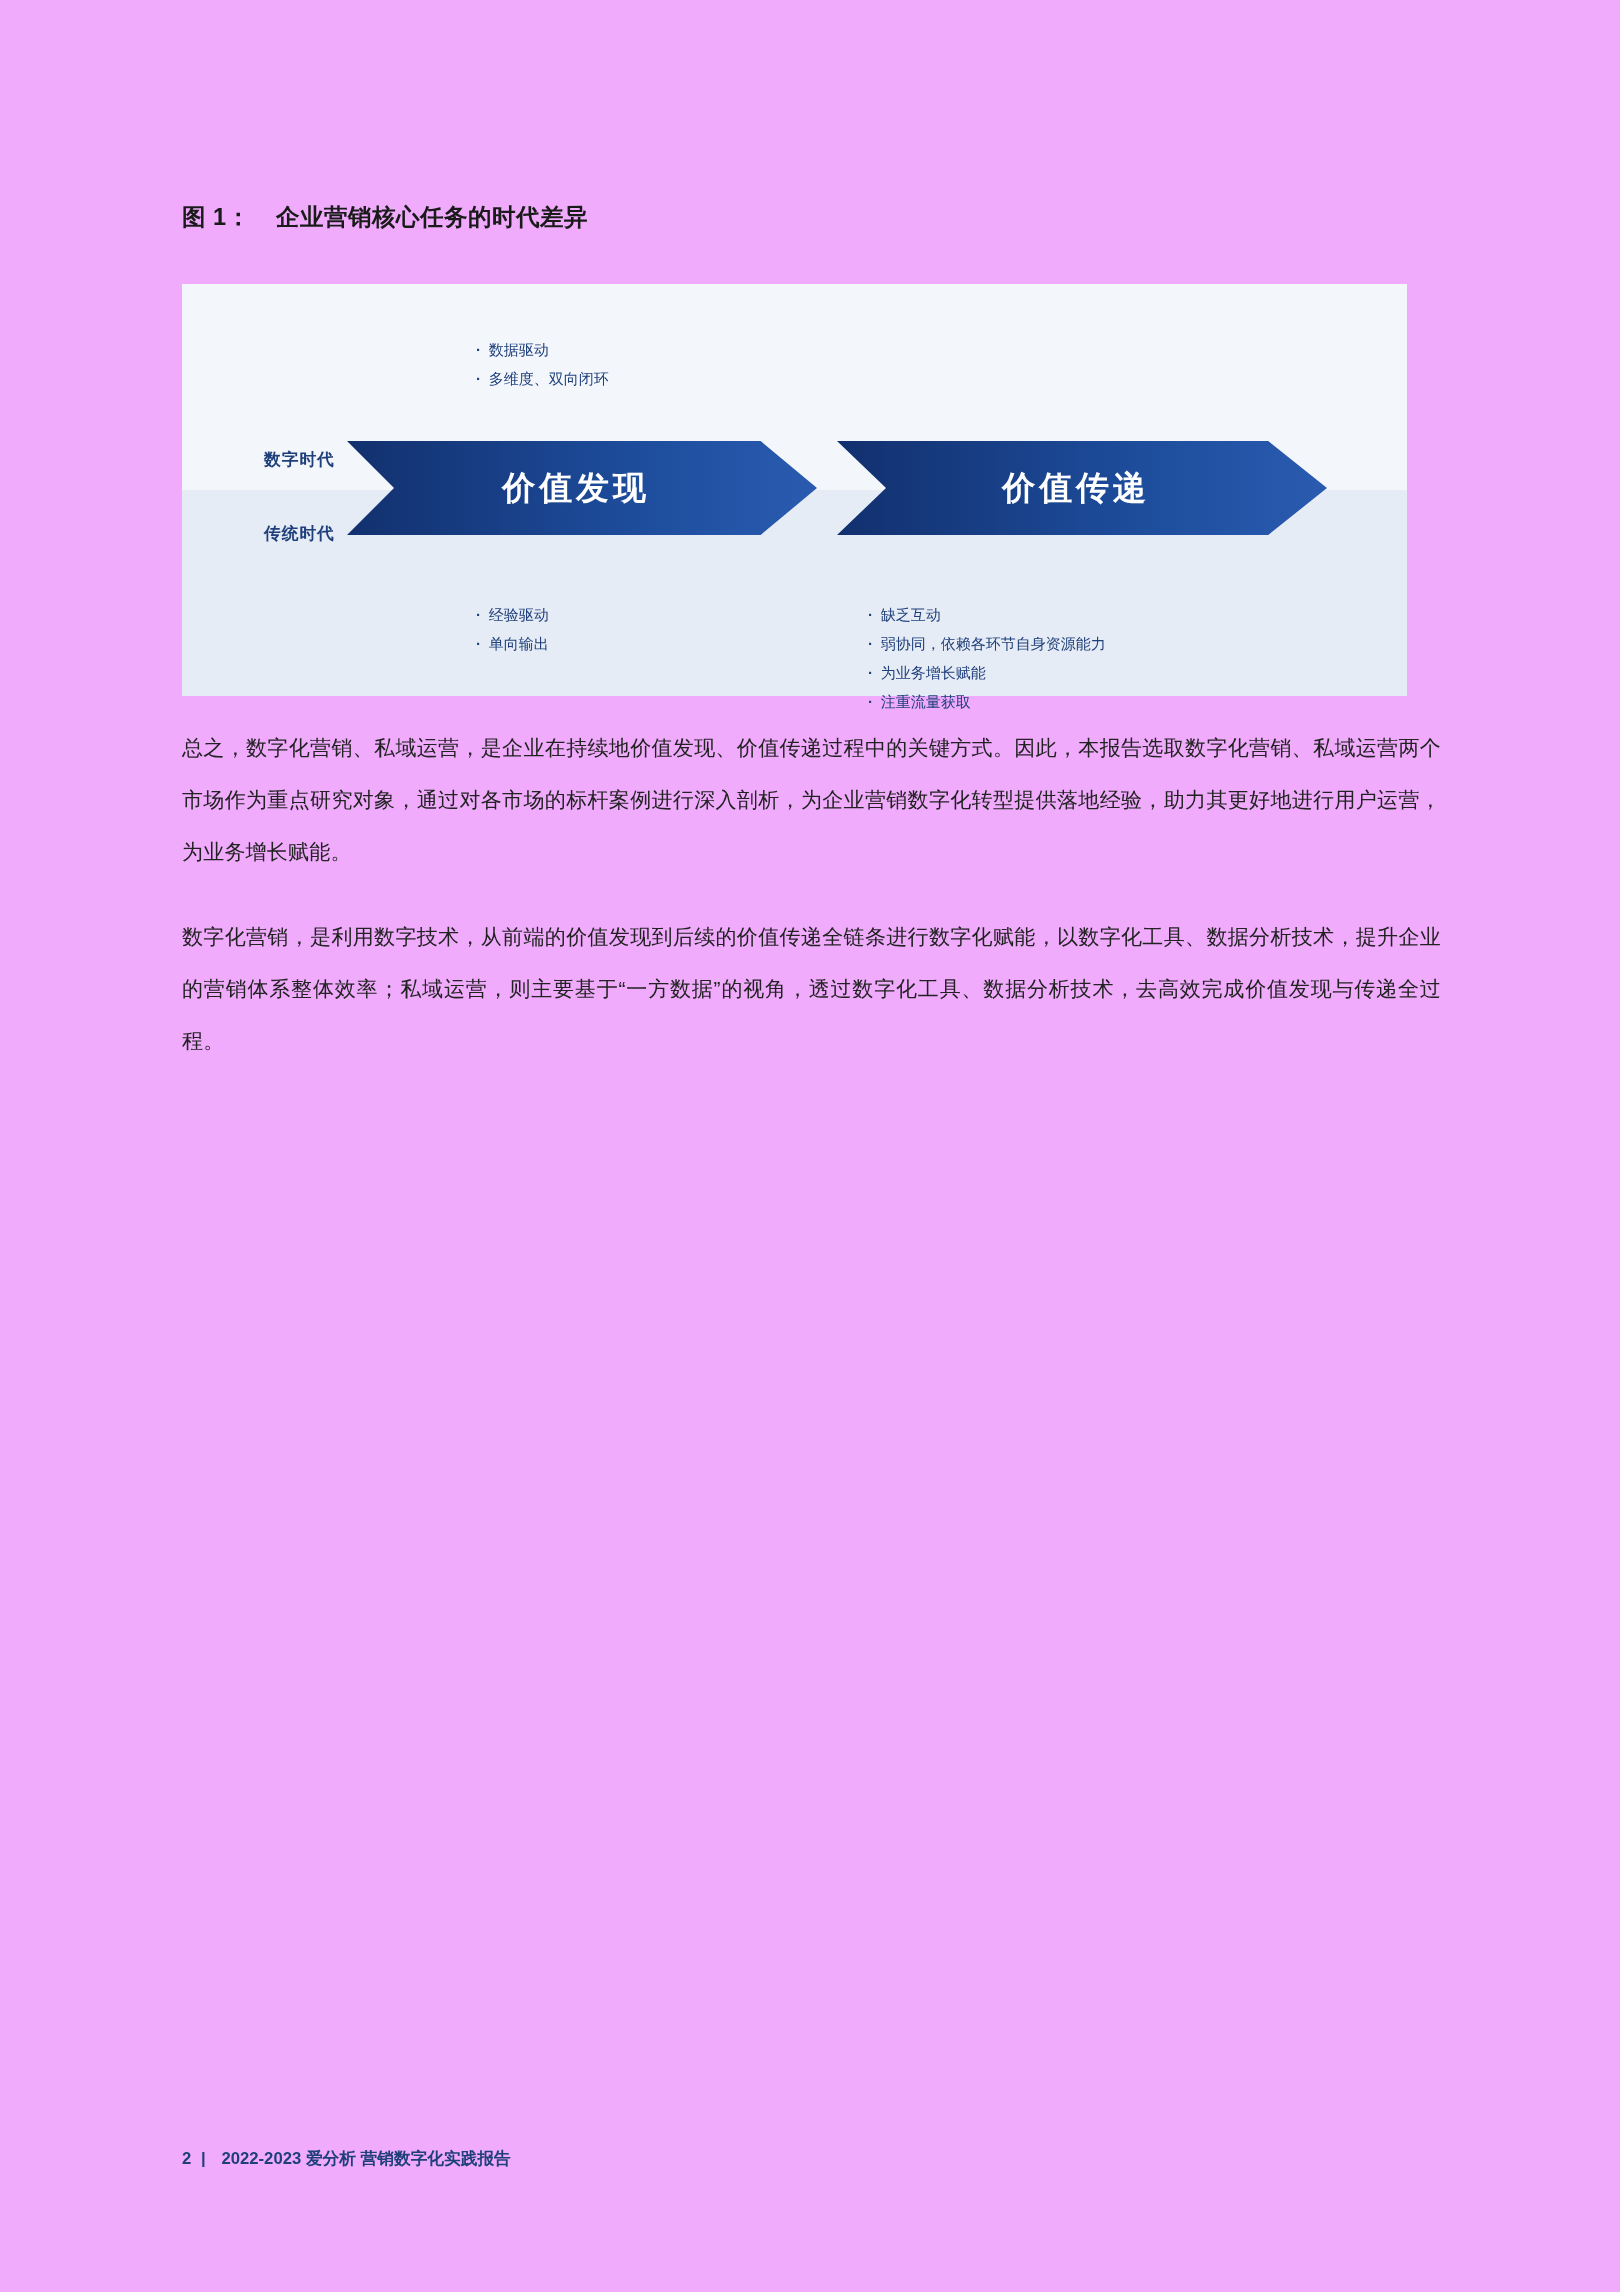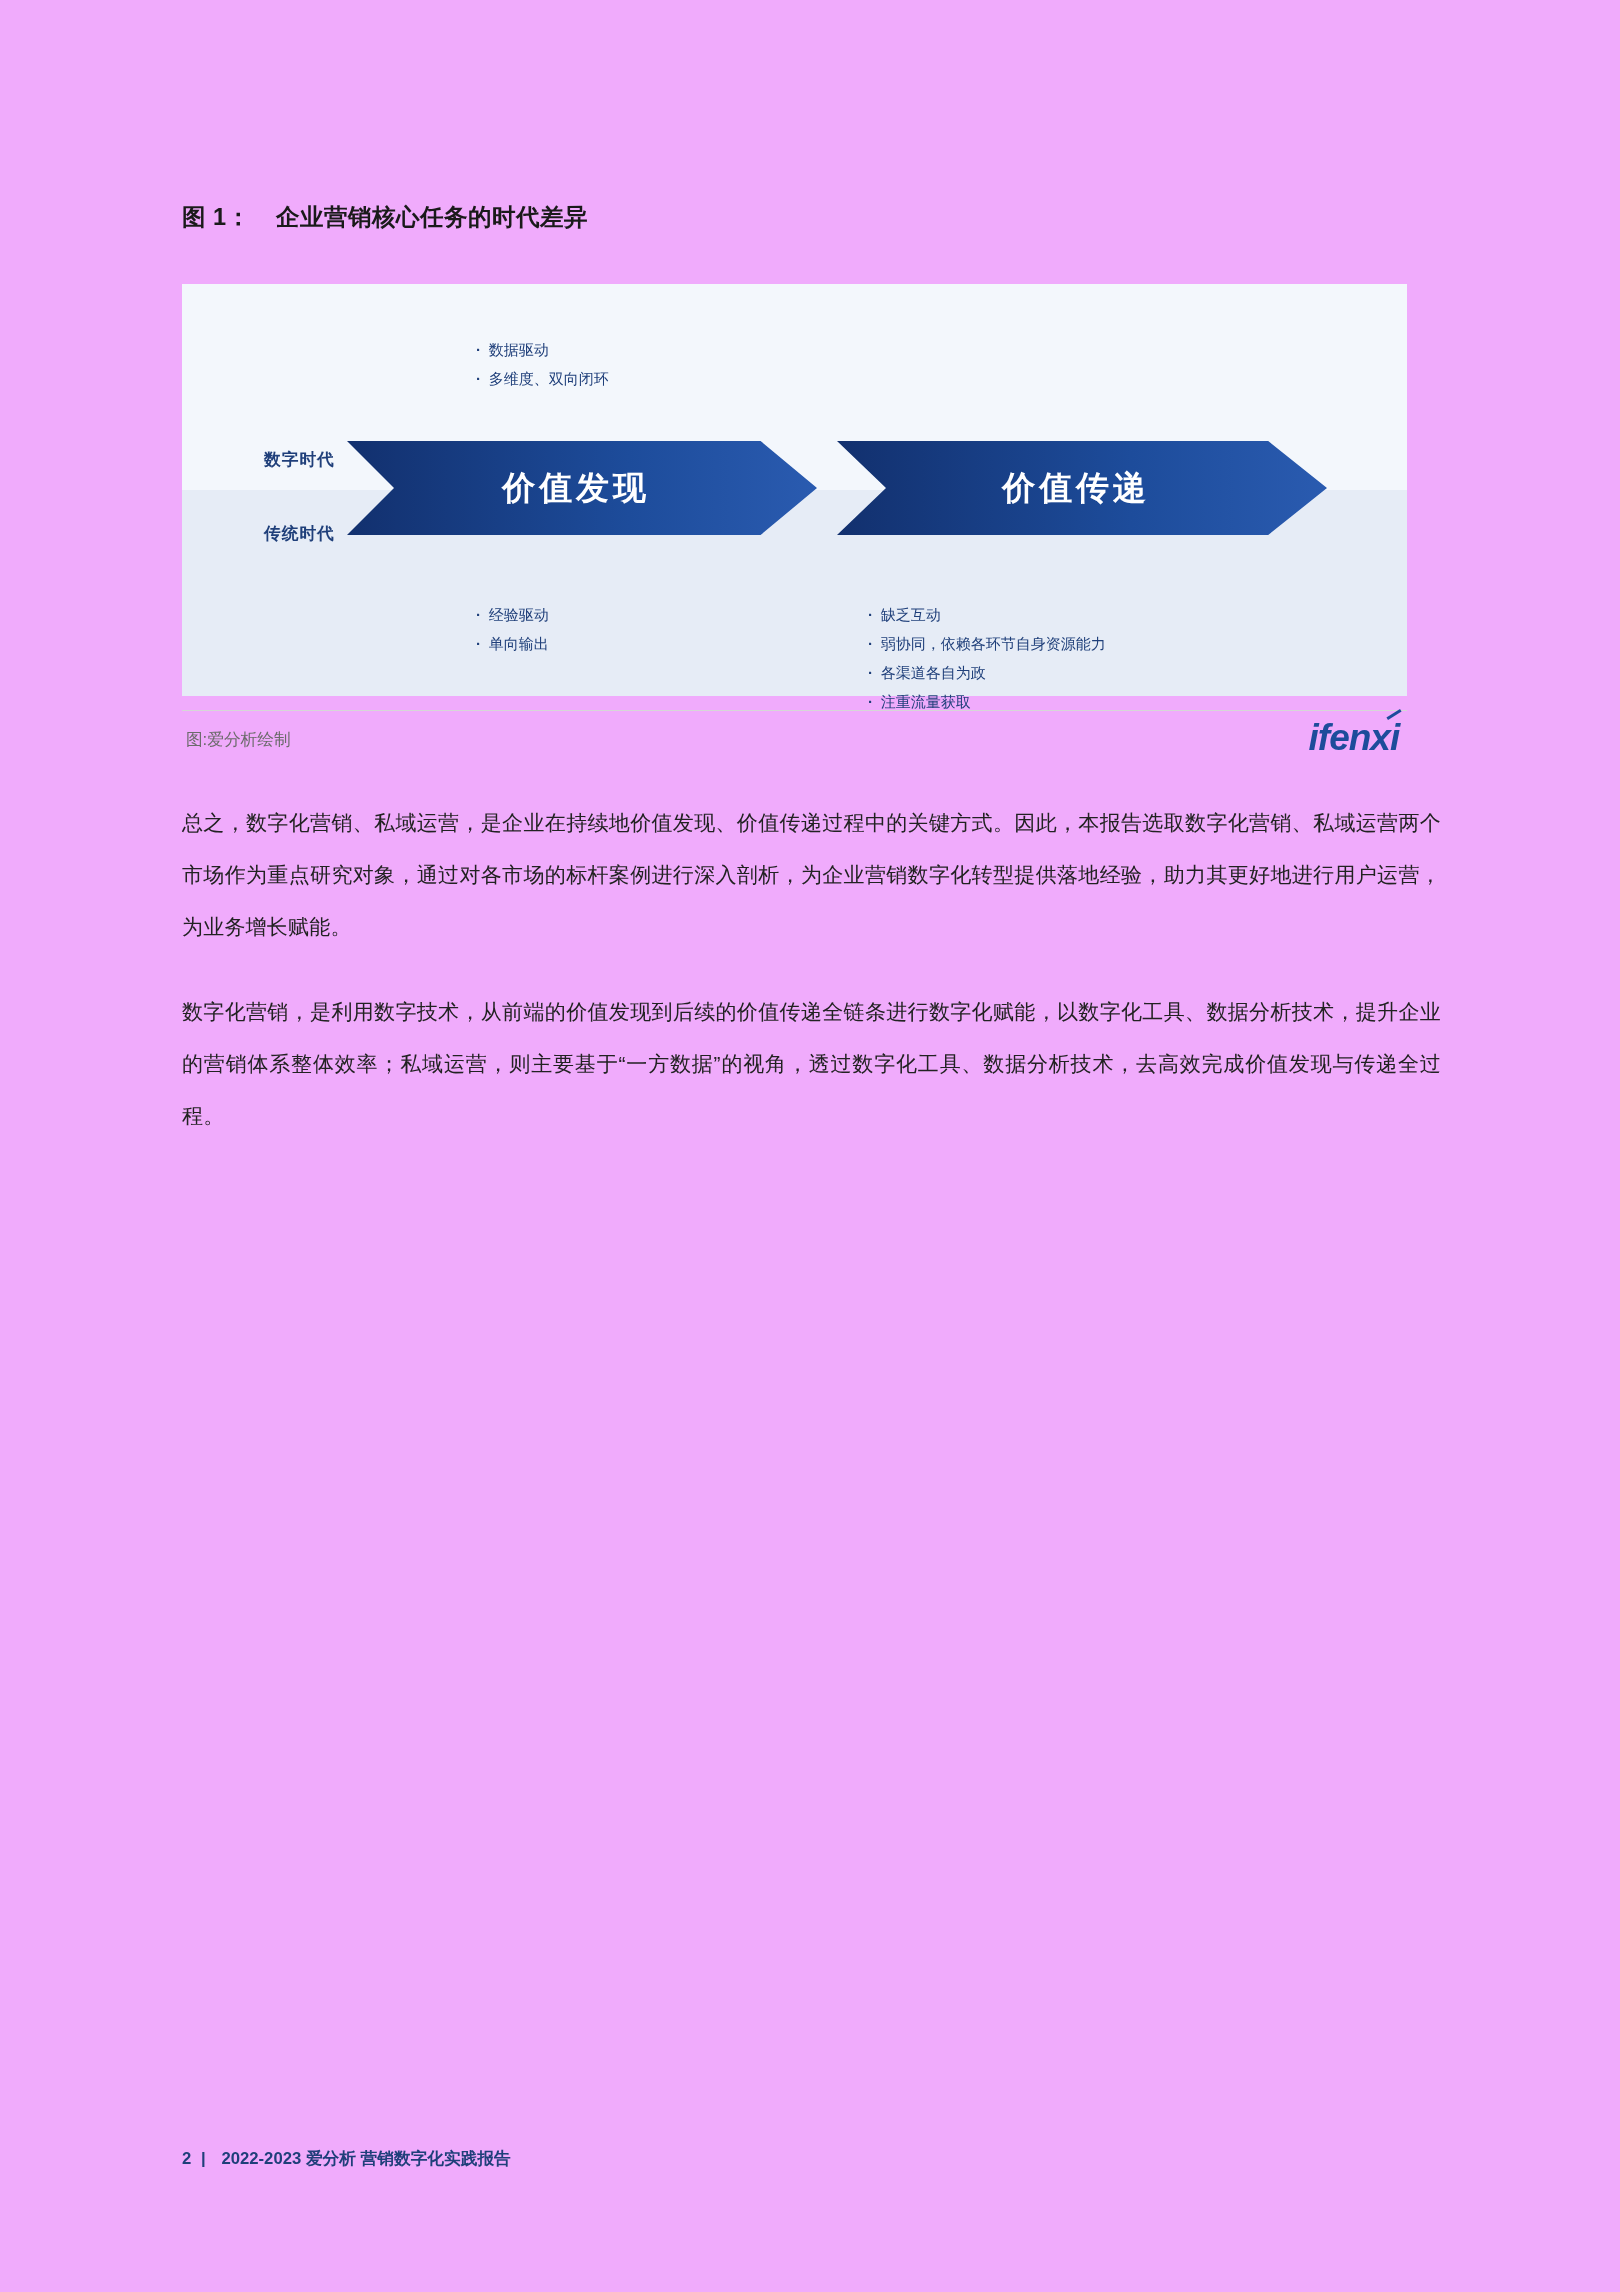--- a/index.html
+++ b/index.html
@@ -226,31 +226,25 @@
 
 
       <div class="bullets bul-bl">
         <div class="b">经验驱动</div>
         <div class="b">单向输出</div>
       </div>
 
       <div class="bullets bul-br">
         <div class="b">缺乏互动</div>
         <div class="b">弱协同，依赖各环节自身资源能力</div>
-        <div class="b">各渠道各自为政</div>
+        <div class="b">为业务增长赋能</div>
         <div class="b">注重流量获取</div>
       </div>
     </div>
 
-    <div class="source-row">
-      <div class="source-text">图:爱分析绘制</div>
-      <div class="logo">
-        <span>ifenx</span><span class="tick">i</span>
-      </div>
-    </div>
 
     <p class="para">总之，数字化营销、私域运营，是企业在持续地价值发现、价值传递过程中的关键方式。因此，本报告选取数字化营销、私域运营两个市场作为重点研究对象，通过对各市场的标杆案例进行深入剖析，为企业营销数字化转型提供落地经验，助力其更好地进行用户运营，为业务增长赋能。</p>
     <p class="para">数字化营销，是利用数字技术，从前端的价值发现到后续的价值传递全链条进行数字化赋能，以数字化工具、数据分析技术，提升企业的营销体系整体效率；私域运营，则主要基于“一方数据”的视角，透过数字化工具、数据分析技术，去高效完成价值发现与传递全过程。</p>
 
   </div>
 
   <div class="footer">
     <span class="pagenum">2</span>
     <span class="sep">|</span>
     <span class="ftitle">2022-2023 爱分析  营销数字化实践报告</span>

